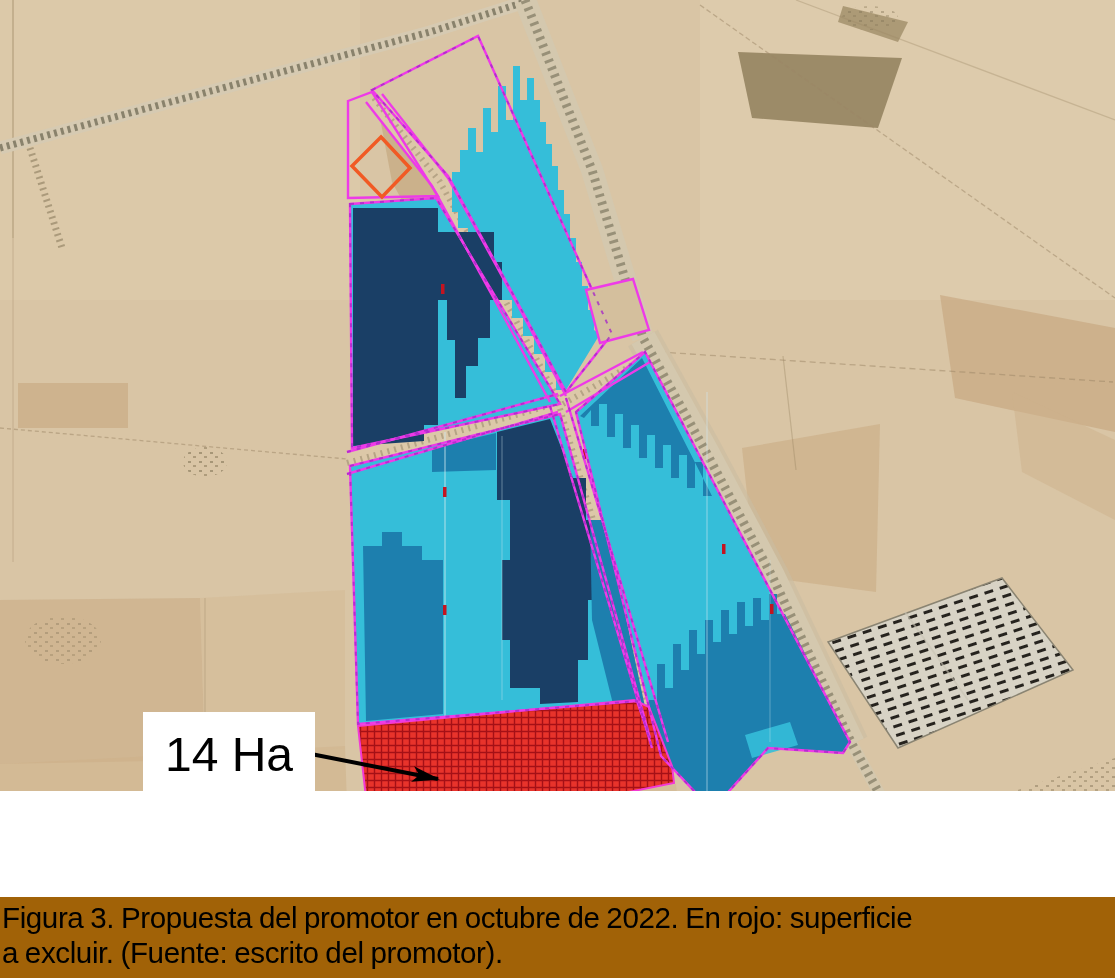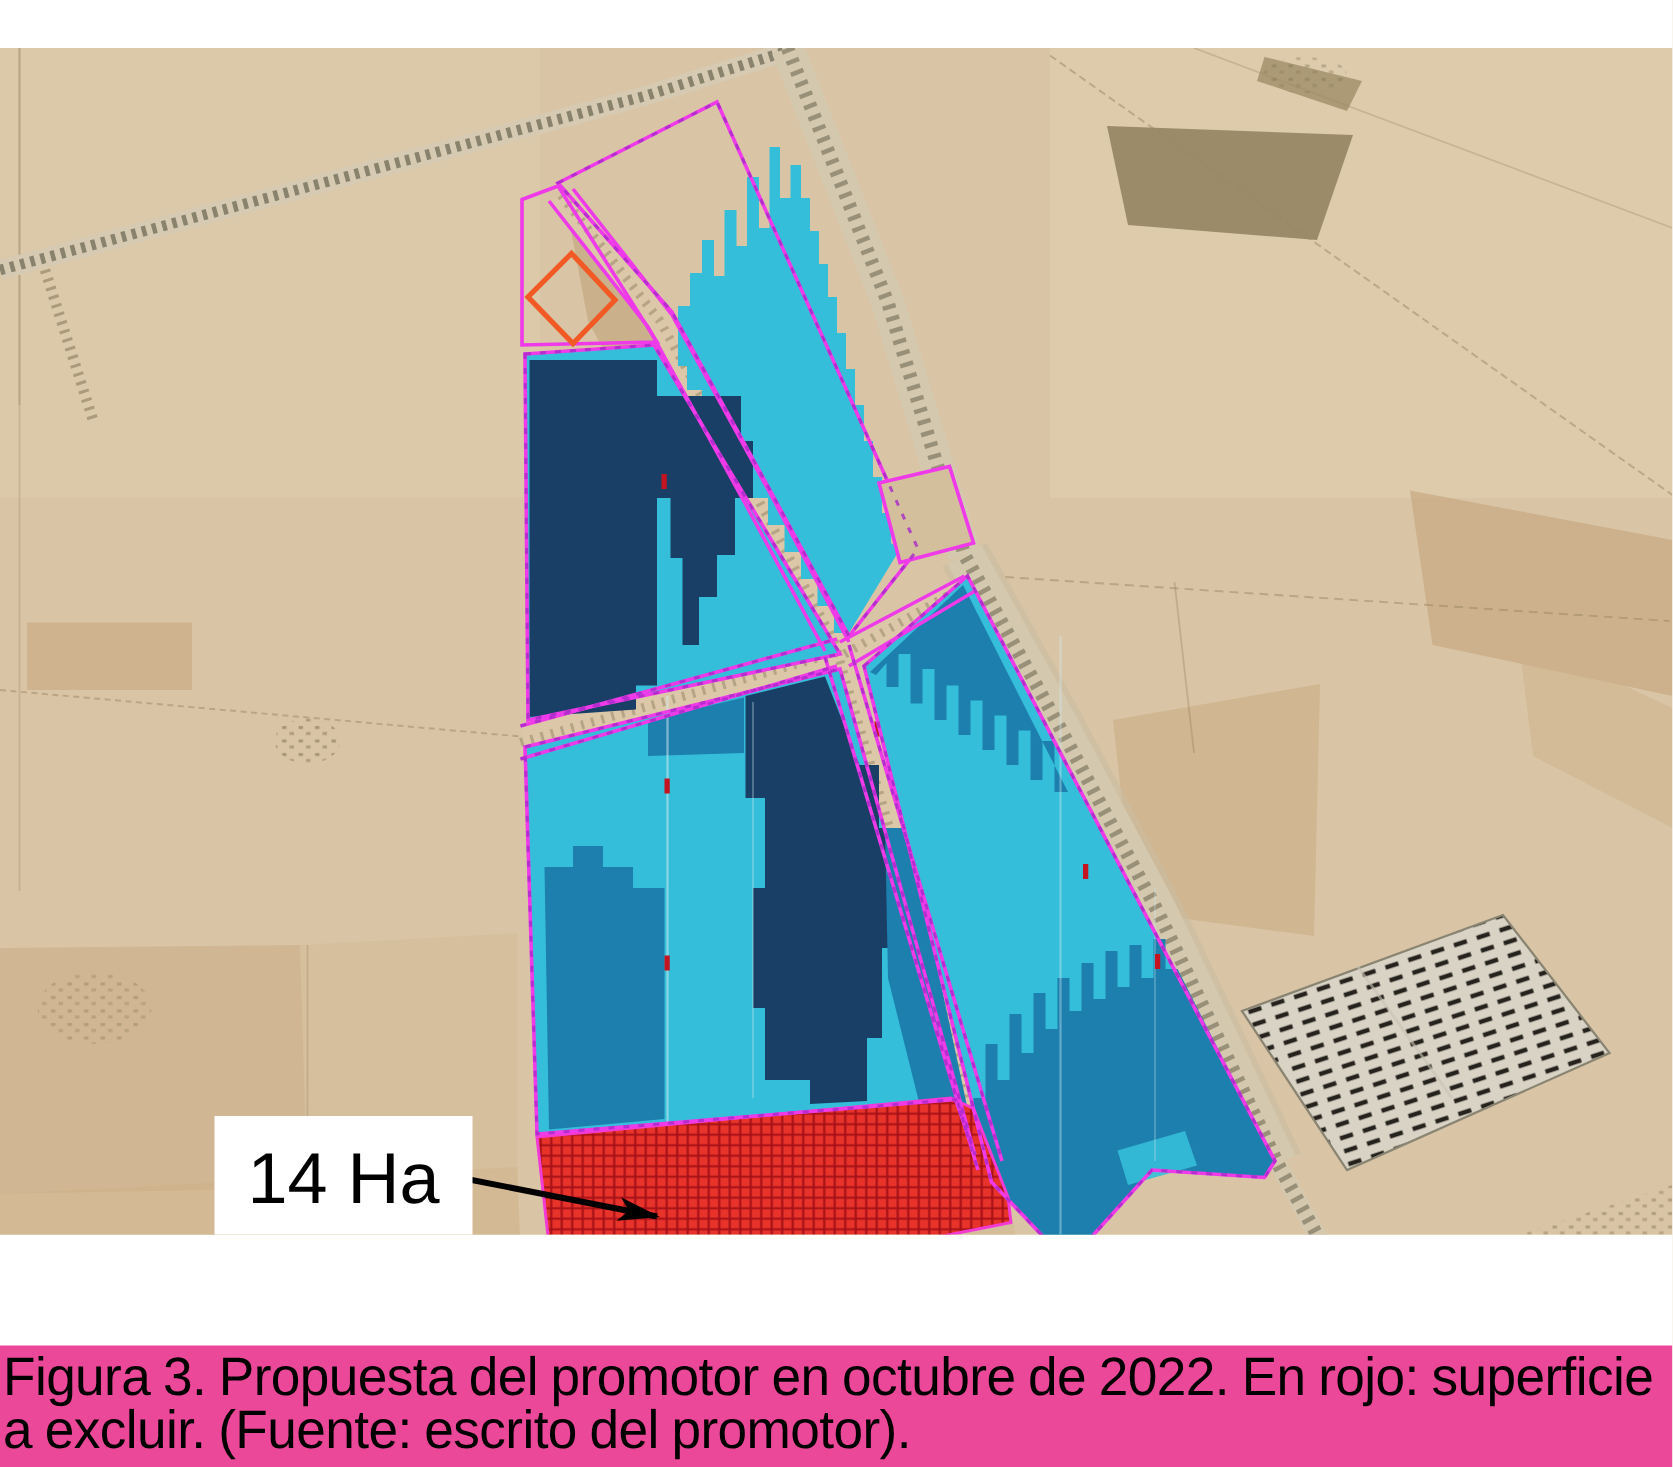--- a/index.html
+++ b/index.html
@@ -1,25 +1,25 @@
 <!DOCTYPE html>
 <html style="--background_tan: #d9c5a5; --magenta_boundary: #ee3ae8; --magenta_dash: #a82ac8; --cyan_panels: #35bed9; --medium_blue_panels: #1d7fae; --navy_panels: #1a3f66; --red_exclusion: #e8332b; --red_hatch_line: #a51016; --orange_outline: #f15a24; --road_tan: #dcc8a8; --label_bg: #ffffff; --text_color: #000000;"><head>
 <meta charset="utf-8">
 <style>
   html,body{margin:0;padding:0;background:#ffffff;}
   .page{position:relative;width:1115px;height:978px;overflow:hidden;background:#fff;
         font-family:"Liberation Sans","DejaVu Sans",sans-serif;}
-  .map-wrap{position:relative;width:1115px;height:791px;overflow:hidden;background:var(--background_tan,#d9c5a5);margin-top:32px;}
+  .map-wrap{position:relative;width:1115px;height:791px;overflow:hidden;background:var(--background_tan,#d9c5a5);}
   .map-wrap svg{display:block;}
   .ha-label{position:absolute;left:143px;top:712px;width:172px;height:85px;
             background:var(--label_bg,#fff);color:var(--text_color,#000);
             font-size:48px;letter-spacing:0px;display:flex;align-items:center;justify-content:center;
             line-height:1;}
-  .caption{position:absolute;left:0;top:897px;width:1115px;height:81px;background:#ec4899;
-           color:var(--text_color,#000);font-size:36px;line-height:35px;letter-spacing:-0.4px;
+  .caption{position:absolute;left:0;top:897px;width:1115px;height:81px;background:#a16207;
+           color:var(--text_color,#000);font-size:30px;line-height:35px;letter-spacing:-0.4px;
            word-spacing:-1px;padding:3px 0 0 2px;box-sizing:border-box;white-space:nowrap;}
   .caption div{transform:scaleX(0.985);transform-origin:left;}
 </style>
 </head>
 <body>
 
 <div class="page">
   <div class="map-wrap">
     <svg width="1115" height="897" viewBox="0 0 1115 897" xmlns="http://www.w3.org/2000/svg">
       <defs>

